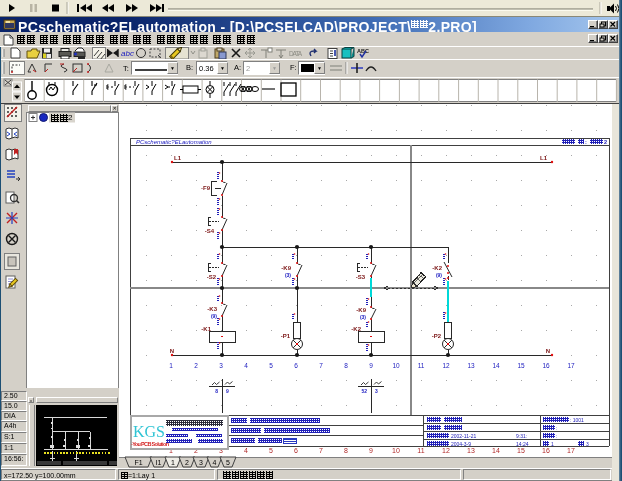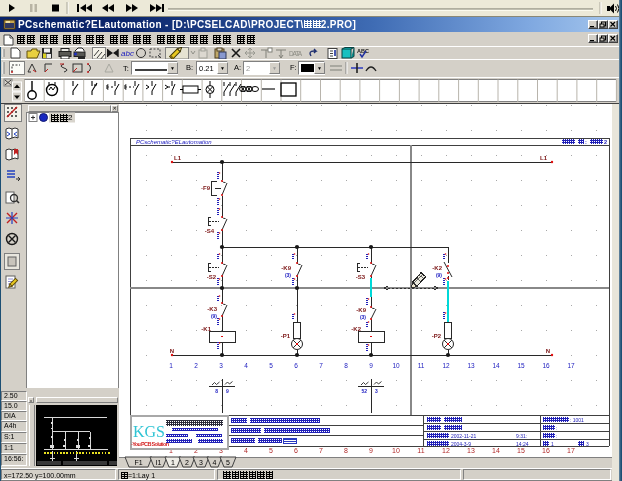--- a/index.html
+++ b/index.html
@@ -41,21 +41,21 @@
  <path d="M615.5,6 q2,2.5 0,5 M617.5,4.5 q3,4 0,8" stroke="#000" fill="none" stroke-width="1"></path>
 </svg>
 </div>
 
 <div class="ab" style="left:0;top:17px;width:622px;height:15px;background:linear-gradient(90deg,#0a246a 0%,#0a246a 20%,#3f6cb4 60%,#7fa8e0 85%,#a7c8ee 100%)">
  <svg class="ab" style="left:3px;top:1px" width="13" height="13">
         <rect x="1" y="2" width="11" height="9" fill="#c8a850" stroke="#403010"></rect>
         <rect x="2" y="5" width="9" height="5" fill="#303860"></rect>
         <rect x="3" y="3" width="4" height="2" fill="#f0e0a0"></rect>
       </svg>
- <div class="ab" style="left:18px;top:2px;font-size:10px;font-weight:bold;color:#fff;letter-spacing:0.35px">PCschematic?ELautomation - [D:\PCSELCAD\PROJECT\<span class="zh" style="width:8px;height:8px;margin-top:1px"></span><span class="zh" style="width:8px;height:8px;margin-top:1px;margin-left:1px"></span>2.PRO]</div>
+ <div class="ab" style="left:18px;top:2px;font-size:14px;font-weight:bold;color:#fff;letter-spacing:0.35px">PCschematic?ELautomation - [D:\PCSELCAD\PROJECT\<span class="zh" style="width:8px;height:8px;margin-top:1px"></span><span class="zh" style="width:8px;height:8px;margin-top:1px;margin-left:1px"></span>2.PRO]</div>
  <div class="tbtn" style="left:588px;top:3px">
         <svg width="8" height="7">
           <rect x="1" y="5" width="4" height="1.2" fill="#000"></rect>
         </svg>
       </div>
  <div class="tbtn" style="left:598px;top:3px">
         <svg width="8" height="7">
           <rect x="2.5" y="1" width="4" height="4" fill="none" stroke="#000"></rect>
           <rect x="1" y="3" width="4" height="3" fill="#d4d0c8" stroke="#000"></rect>
         </svg>
@@ -188,21 +188,21 @@
       <circle cx="88" cy="5" r="1" fill="#c02020"></circle>
       <circle cx="88" cy="13" r="1" fill="#c02020"></circle>
  <path d="M105,13 l4,-8 4,8 z" stroke="#a8a8a0" fill="none"></path>
  <text x="123" y="12" font-size="7.5" fill="#000" font-family="Liberation Sans">T:</text>
 </svg>
  <div class="ab sk" style="left:131px;top:61px;width:47px;height:14px;background:#fff"><svg width="45" height="12">
         <line x1="3" y1="6" x2="38" y2="6" stroke="#000" stroke-width="1.6"></line>
       </svg></div>
  <div class="ab rz" style="left:167px;top:62px;width:11px;height:12px;background:#d4d0c8;font-size:5px;text-align:center;line-height:11px">▼</div>
  <div class="ab" style="left:186px;top:63px;font-size:7.5px">B:</div>
- <div class="ab sk" style="left:196px;top:61px;width:32px;height:14px;background:#fff;font-size:7.5px;padding:2px 0 0 2px">0.21</div>
+ <div class="ab sk" style="left:196px;top:61px;width:32px;height:14px;background:#fff;font-size:7.5px;padding:2px 0 0 2px">0.36</div>
  <div class="ab rz" style="left:217px;top:62px;width:11px;height:12px;background:#d4d0c8;font-size:5px;text-align:center;line-height:11px">▼</div>
  <div class="ab" style="left:234px;top:63px;font-size:7.5px">A:</div>
  <div class="ab sk" style="left:243px;top:61px;width:37px;height:14px;background:#fff;font-size:7.5px;padding:2px 0 0 2px;color:#999">2</div>
  <div class="ab rz" style="left:269px;top:62px;width:11px;height:12px;background:#d4d0c8;font-size:5px;text-align:center;line-height:11px;color:#999">▼</div>
  <div class="ab" style="left:290px;top:63px;font-size:7.5px">F:</div>
  <div class="ab sk" style="left:298px;top:61px;width:27px;height:14px;background:#fff">
       <div style="margin:2px;width:15px;height:8px;background:#000"></div>
     </div>
  <div class="ab rz" style="left:314px;top:62px;width:11px;height:12px;background:#d4d0c8;font-size:5px;text-align:center;line-height:11px">▼</div>
 <svg class="ab" style="left:326px;top:59px" width="60" height="18">

